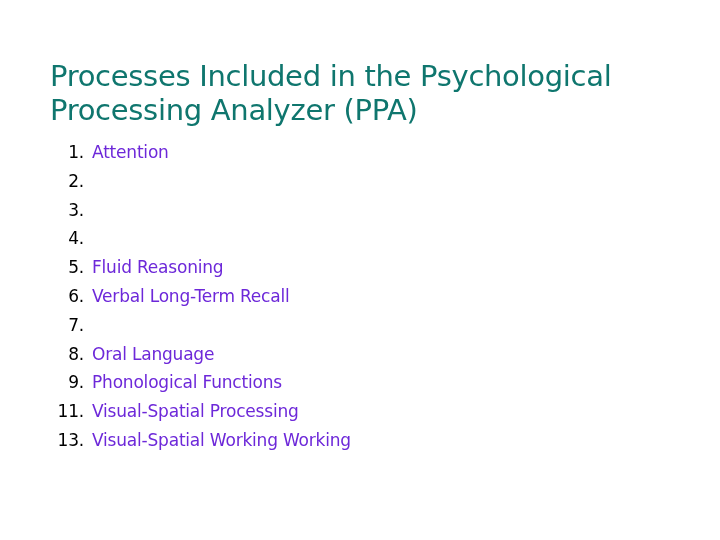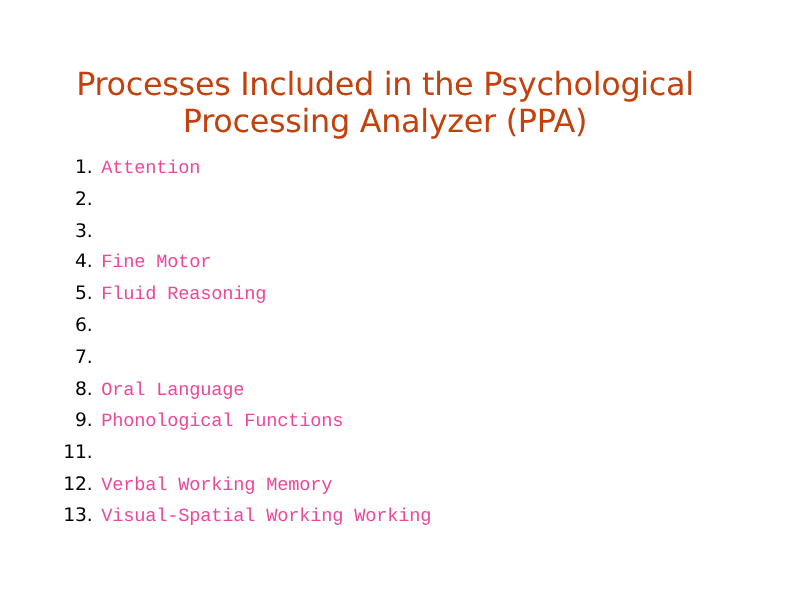--- a/index.html
+++ b/index.html
@@ -22,24 +22,23 @@
   }
   .slide-title {
     position: absolute;
     left: 50px;
     top: 40px;
     width: 600px;
     font-family: "DejaVu Sans", sans-serif;
     font-size: 29px;
     font-weight: 400;
     line-height: 34px;
-    color: #c2410c;
+    color: #0f766e;
     letter-spacing: -0.3px;
     white-space: pre-line;
-    text-align: center;
   }
   .content-list {
     position: absolute;
     left: 50px;
     top: 142px;
     width: 620px;
     margin: 0;
     padding: 0;
     list-style: none;
   }
@@ -57,23 +56,22 @@
     flex: 0 0 auto;
     width: 34px;
     text-align: right;
     padding-right: 0;
     font-size: 17px;
     color: #000000;
   }
   .item-text {
     flex: 1 1 auto;
     padding-left: 8px;
-    color: #ec4899;
+    color: #6d28d9;
     white-space: nowrap;
-    font-family: Liberation Mono, monospace;
   }
 </style>
 </head>
 <body>
 
 <div class="slide">
 
   <h1 class="slide-title">Processes Included in the Psychological Processing Analyzer (PPA)</h1>
 
   <ol class="content-list">
@@ -82,46 +80,43 @@
       <span class="item-text">Attention</span>
     </li>
     <li class="list-item">
       <span class="item-number">2.</span>
     </li>
     <li class="list-item">
       <span class="item-number">3.</span>
     </li>
     <li class="list-item">
       <span class="item-number">4.</span>
-      <span class="item-text">Fine Motor</span>
     </li>
     <li class="list-item">
       <span class="item-number">5.</span>
       <span class="item-text">Fluid Reasoning</span>
     </li>
     <li class="list-item">
       <span class="item-number">6.</span>
+      <span class="item-text">Verbal Long-Term Recall</span>
     </li>
     <li class="list-item">
       <span class="item-number">7.</span>
     </li>
     <li class="list-item">
       <span class="item-number">8.</span>
       <span class="item-text">Oral Language</span>
     </li>
     <li class="list-item">
       <span class="item-number">9.</span>
       <span class="item-text">Phonological Functions</span>
     </li>
     <li class="list-item">
       <span class="item-number">11.</span>
-    </li>
-    <li class="list-item">
-      <span class="item-number">12.</span>
-      <span class="item-text">Verbal Working Memory</span>
+      <span class="item-text">Visual-Spatial Processing</span>
     </li>
     <li class="list-item">
       <span class="item-number">13.</span>
       <span class="item-text">Visual-Spatial Working Working</span>
     </li>
   </ol>
 
 </div>
 
 </body></html>

